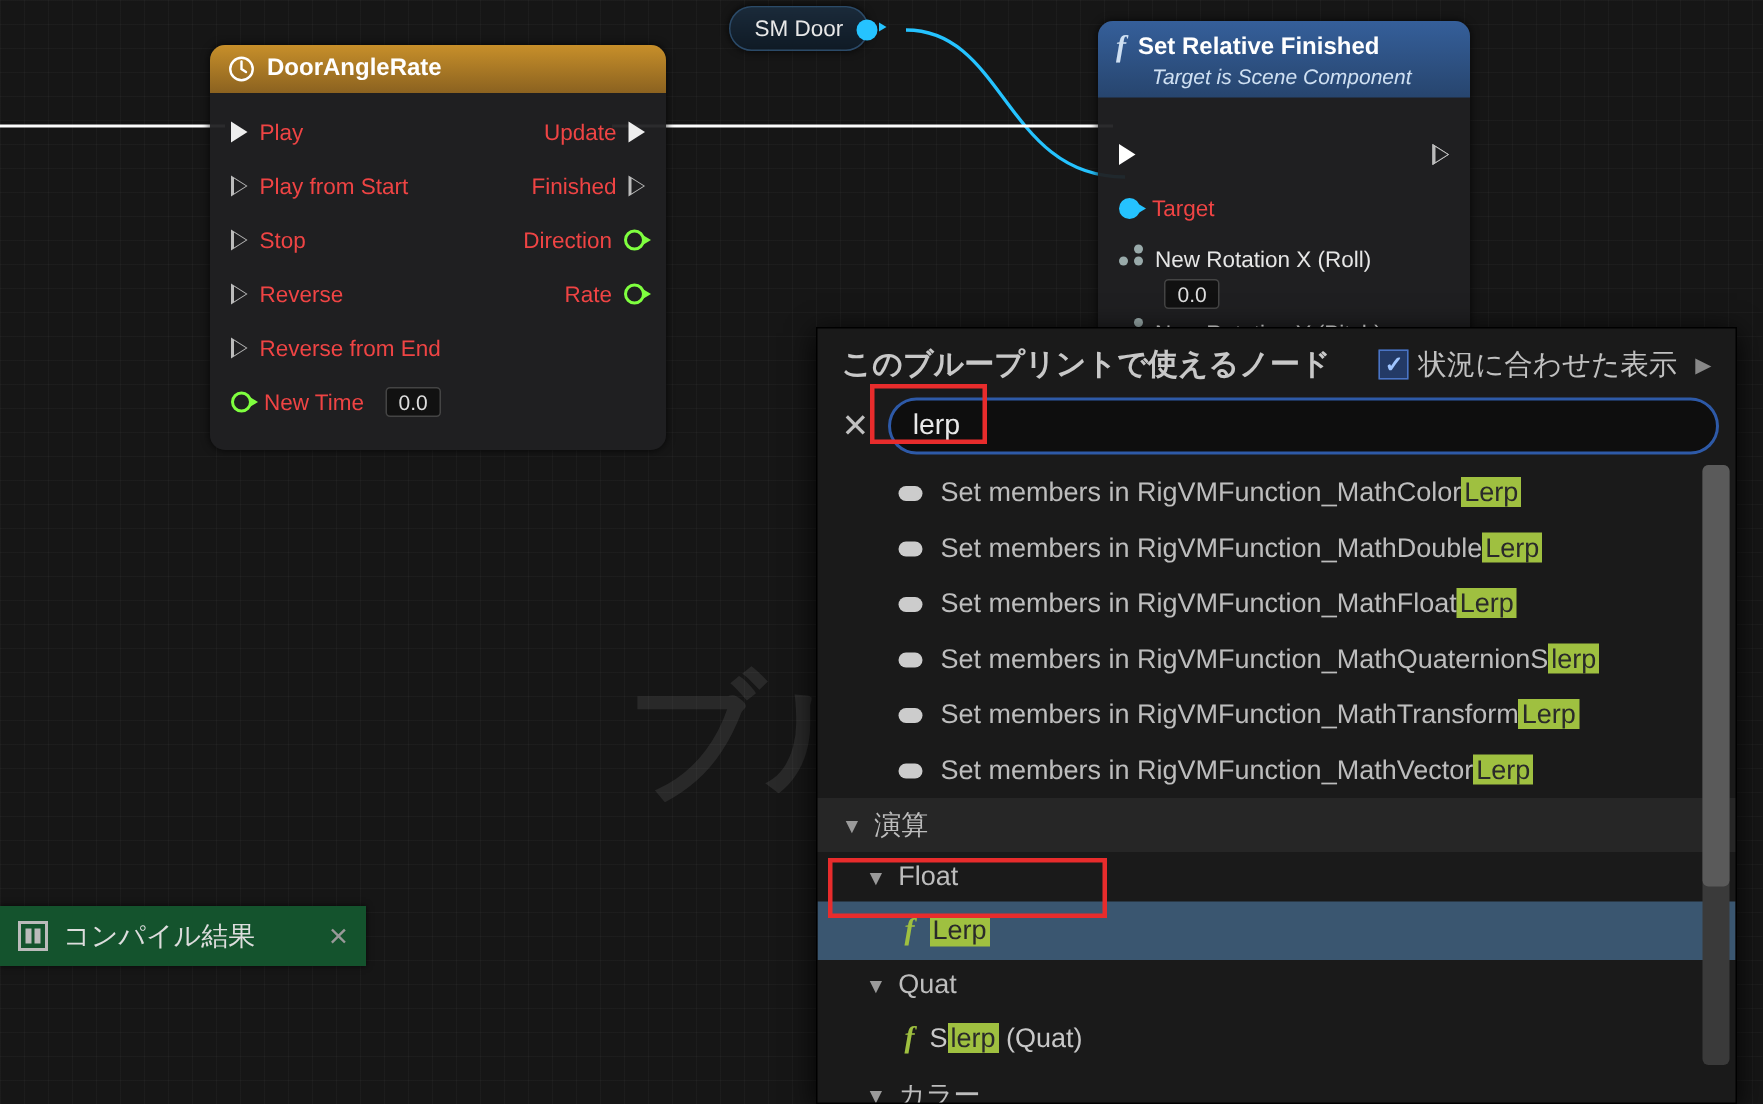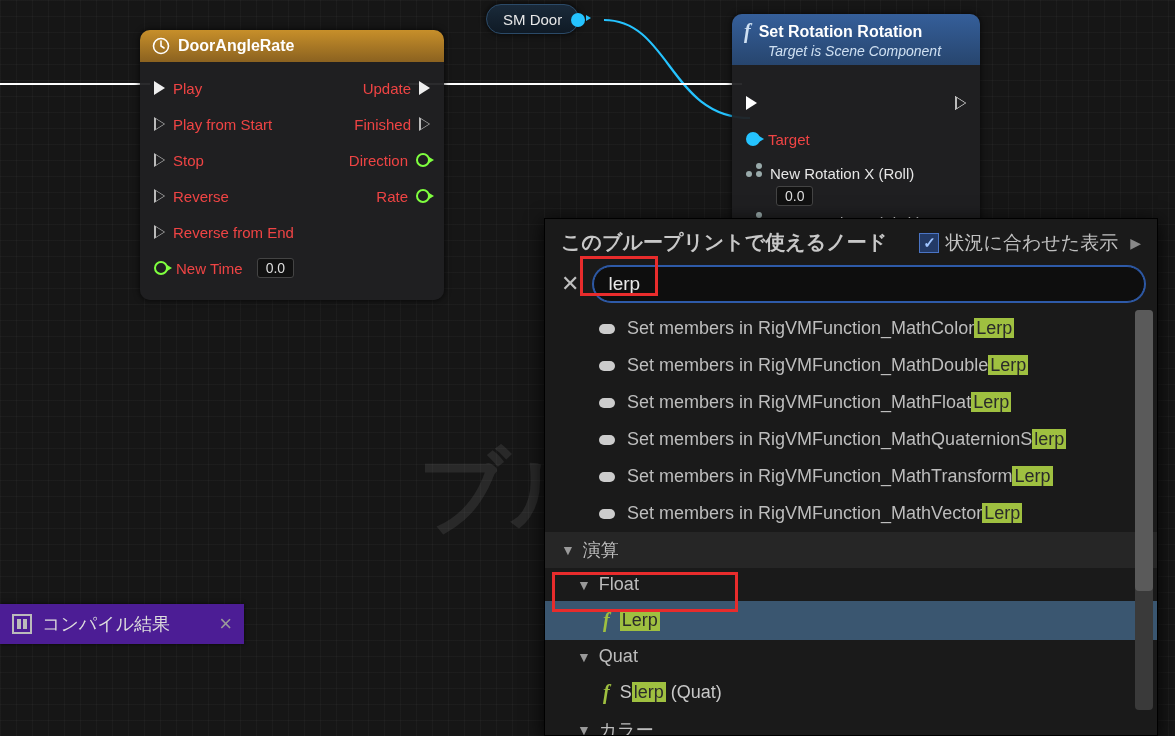--- a/index.html
+++ b/index.html
@@ -157,21 +157,21 @@
   content:""; position:absolute; background:#9aa; border-radius:50%;
 }
 .split-hint::before{ width:6px;height:6px; left:0; top:5px; }
 .split-hint::after{ width:6px;height:6px; right:0; top:5px; box-shadow: 0 -8px 0 #9aa; }
 .rot-row { display:flex; flex-direction:column; gap:4px; margin:8px 0; }
 .rot-row .lbl{ font-size:15px; color:#e6e6e6; }
 .rot-row .inner{ display:flex; align-items:center; gap:8px; }
 
 .compile-panel {
   position:absolute; left:0; top:604px; width:244px; height:40px;
-  background:#4c1d95; display:flex; align-items:center; padding:0 12px; gap:10px;
+  background:#14532d; display:flex; align-items:center; padding:0 12px; gap:10px;
   box-shadow: 0 0 4px rgba(0,0,0,0.7);
 }
 .compile-panel .icon{
   width:20px; height:20px; border:2px solid #bbb; position:relative;
 }
 .compile-panel .icon::before{
   content:""; position:absolute; left:3px; top:3px; width:4px; height:10px; background:#bbb;
   box-shadow: 6px 0 0 #bbb;
 }
 .compile-panel .ttl{ font-size:18px; color:#ddd; flex:1; }
@@ -339,21 +339,21 @@
           <span class="val-box">0.0</span>
         </div>
     </div>
   </div>
 </div>
 
 <div class="node func-node">
   <div class="func-header">
     <div class="row1">
       <span class="fx-icon" style="color:#cfe0f2;">f</span>
-      <span class="title">Set Rotation Rotation</span>
+      <span class="title">Set Relative Finished</span>
     </div>
     <div class="subtitle">Target is Scene Component</div>
   </div>
   <div class="func-body">
     <div class="pin-row">
       <div class="pin-left">
           <span class="exec-icon left"></span>
         </div>
       <div class="pin-right">
           <span class="exec-icon left hollow"></span>

